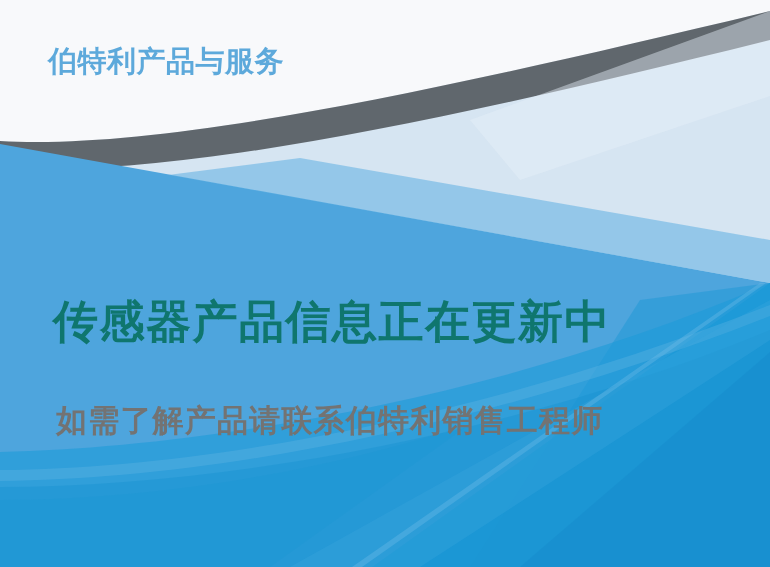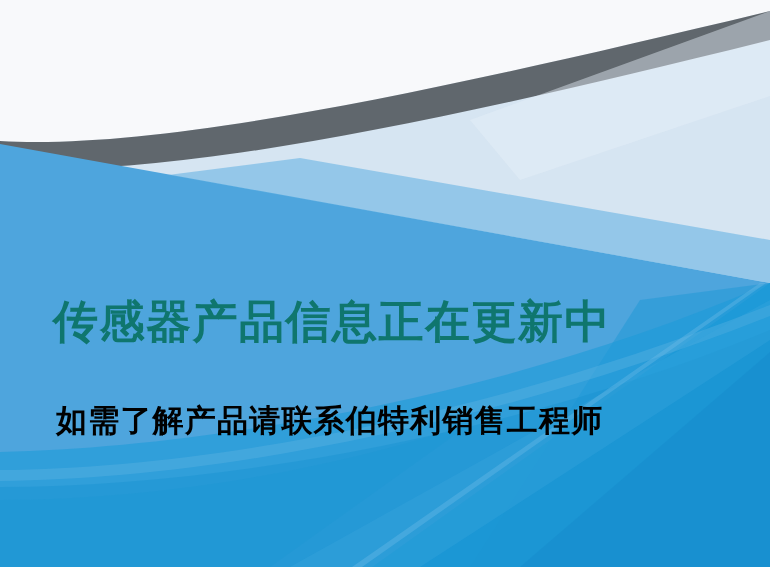--- a/index.html
+++ b/index.html
@@ -45,21 +45,21 @@
     letter-spacing: 1.5px;
     color: #0f766e;
     line-height: 1;
   }
   #sub-headline {
     left: 56px;
     top: 405px;
     font-size: 31px;
     font-weight: 700;
     letter-spacing: 1.2px;
-    color: #000000;
+    color: #737373;
     line-height: 1;
   }
 </style>
 </head>
 <body>
 
 <div id="banner">
 
   <svg id="bg-svg" viewBox="0 0 770 567" preserveAspectRatio="none">
 
@@ -86,18 +86,19 @@
     <path d="M352,567 L760,283 L766,283 L362,567 Z" fill="#75c0e9" opacity="0.33"></path>
 
     <path d="M770,352 L770,567 L520,567 Z" fill="#1486c6" opacity="0.30"></path>
 
     <path d="M0,500 C160,500 330,470 470,424 L270,567 L0,567 Z" fill="#1795d2" opacity="0.22"></path>
 
     <path d="M470,120 L770,11 L770,96 L520,180 Z" fill="#e6eff8" opacity="0.45"></path>
 
   </svg>
 
+  <div class="txt" id="brand-heading">伯特利产品与服务</div>
 
   <div class="txt" id="main-headline">传感器产品信息正在更新中</div>
 
   <div class="txt" id="sub-headline">如需了解产品请联系伯特利销售工程师</div>
 
 </div>
 
 </body></html>

